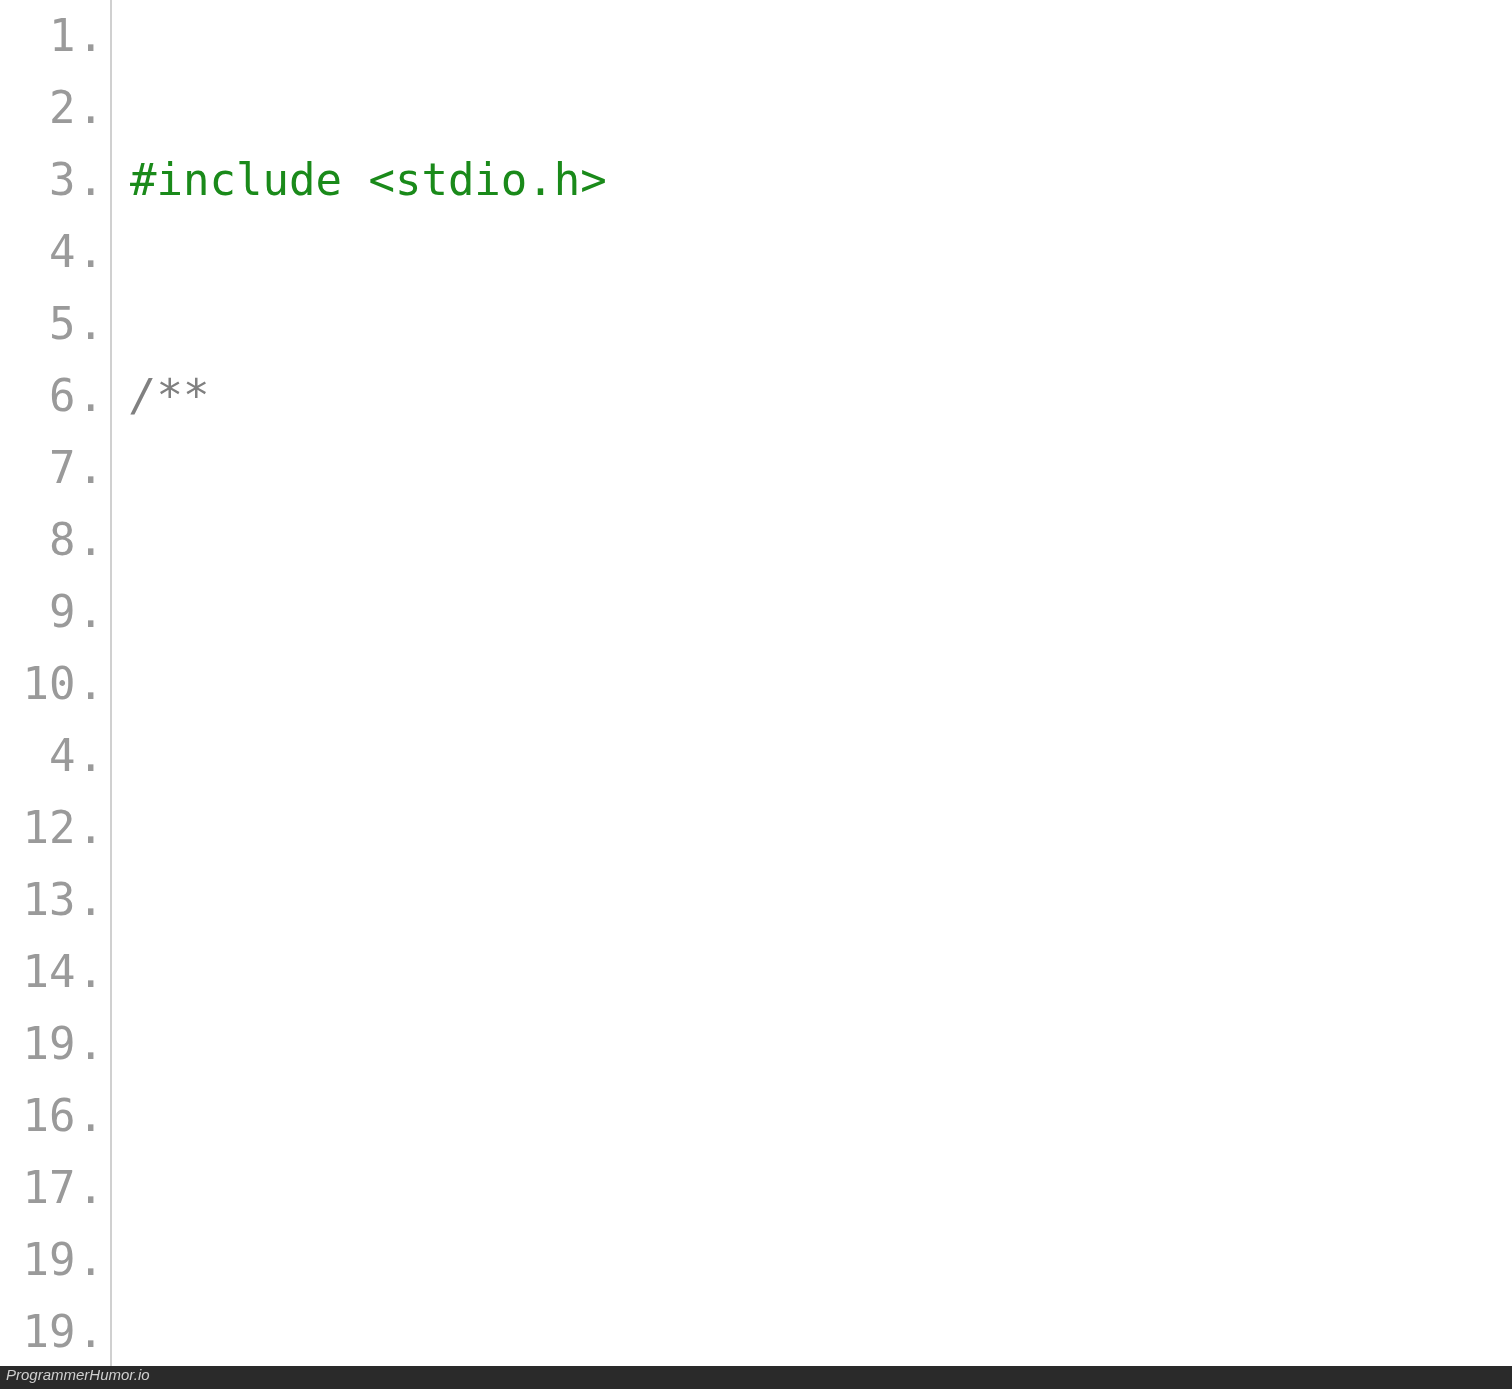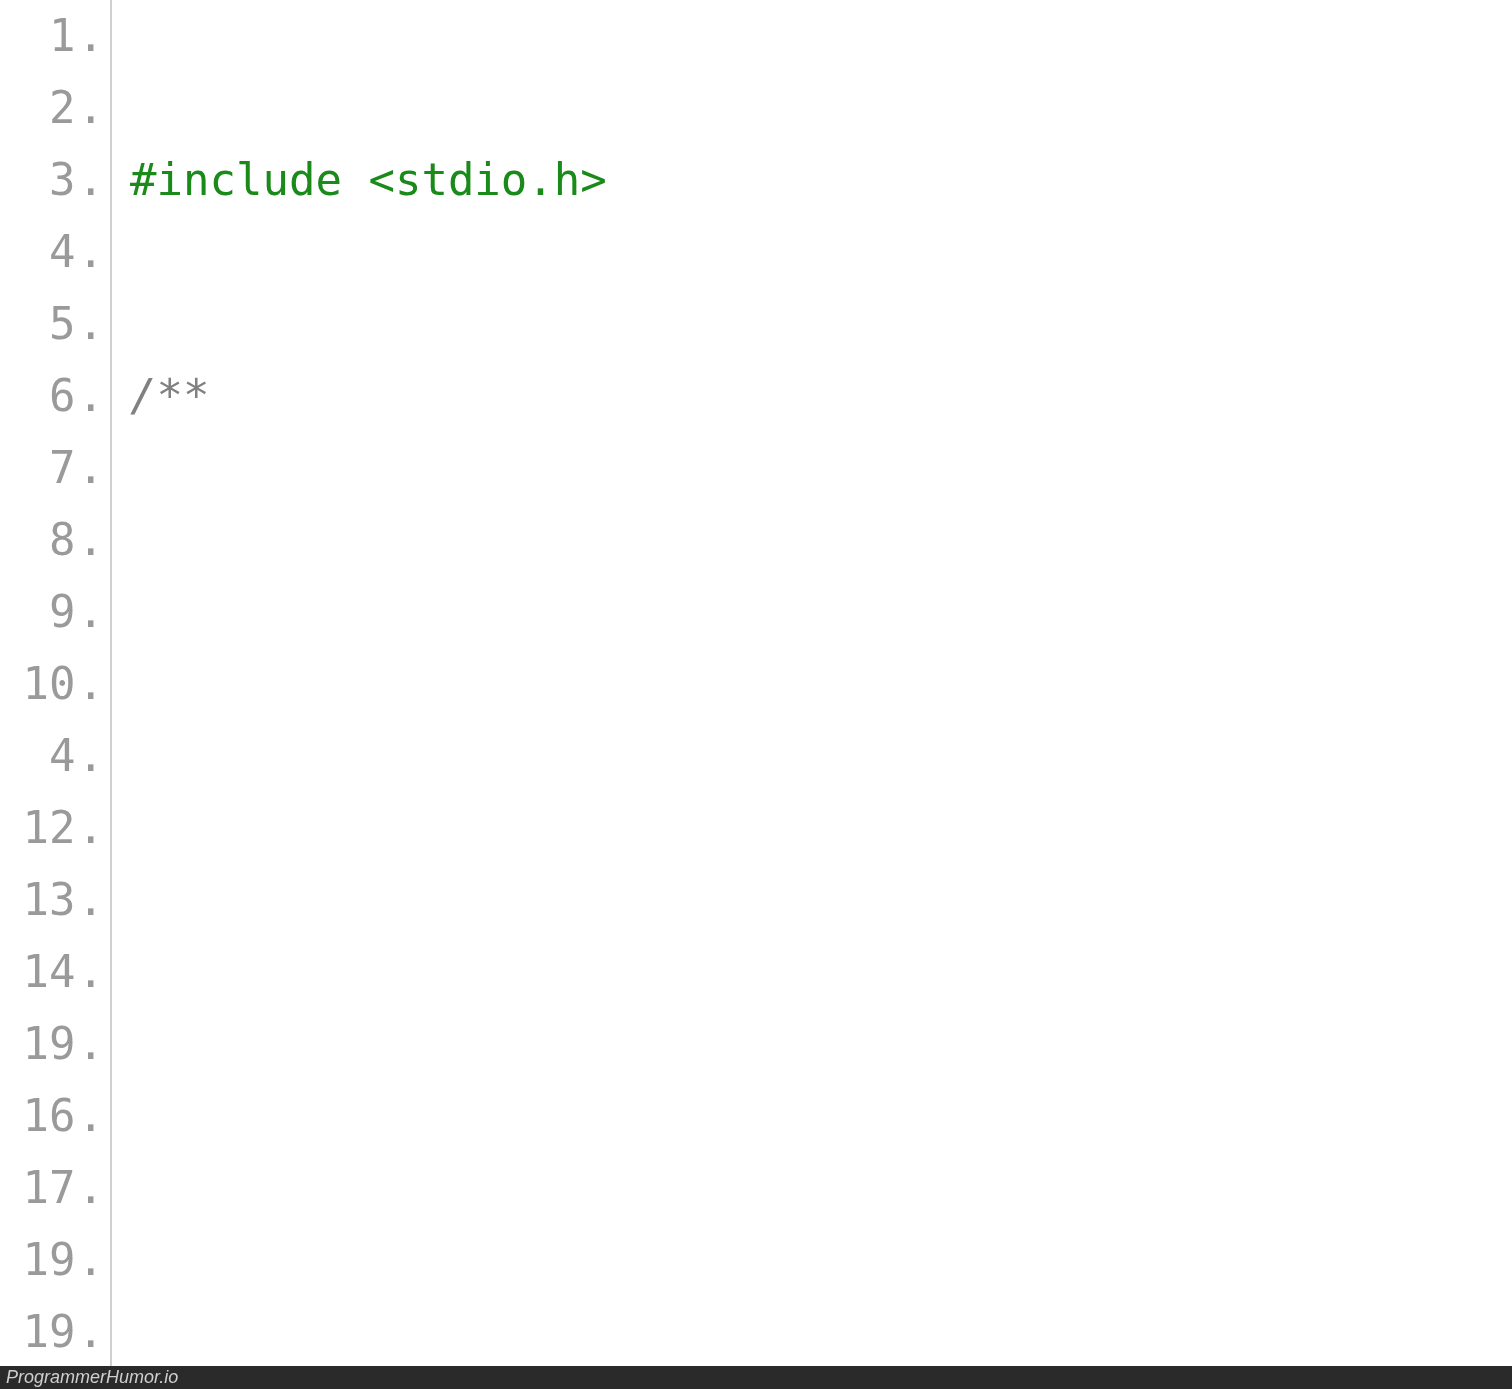--- a/index.html
+++ b/index.html
@@ -39,24 +39,23 @@
 
   .c-pre   { color: #1a8a1a; }            
   .c-com   { color: #808080; font-style: italic; } 
 
   .footer {
     width: 1512px;
     height: 23px;
     background: #2a2a2a;
     color: #cfcfcf;
     font-family: "Arial", sans-serif;
-    font-size: 18px;
+    font-size: 15px;
     font-style: italic;
     display:flex;
-    align-items:center;
     padding-left: 6px;
   }
 </style>
 </head>
 <body>
 
 <div class="editor">
   <div class="gutter">
     <div class="ln">
         <span>1</span>

